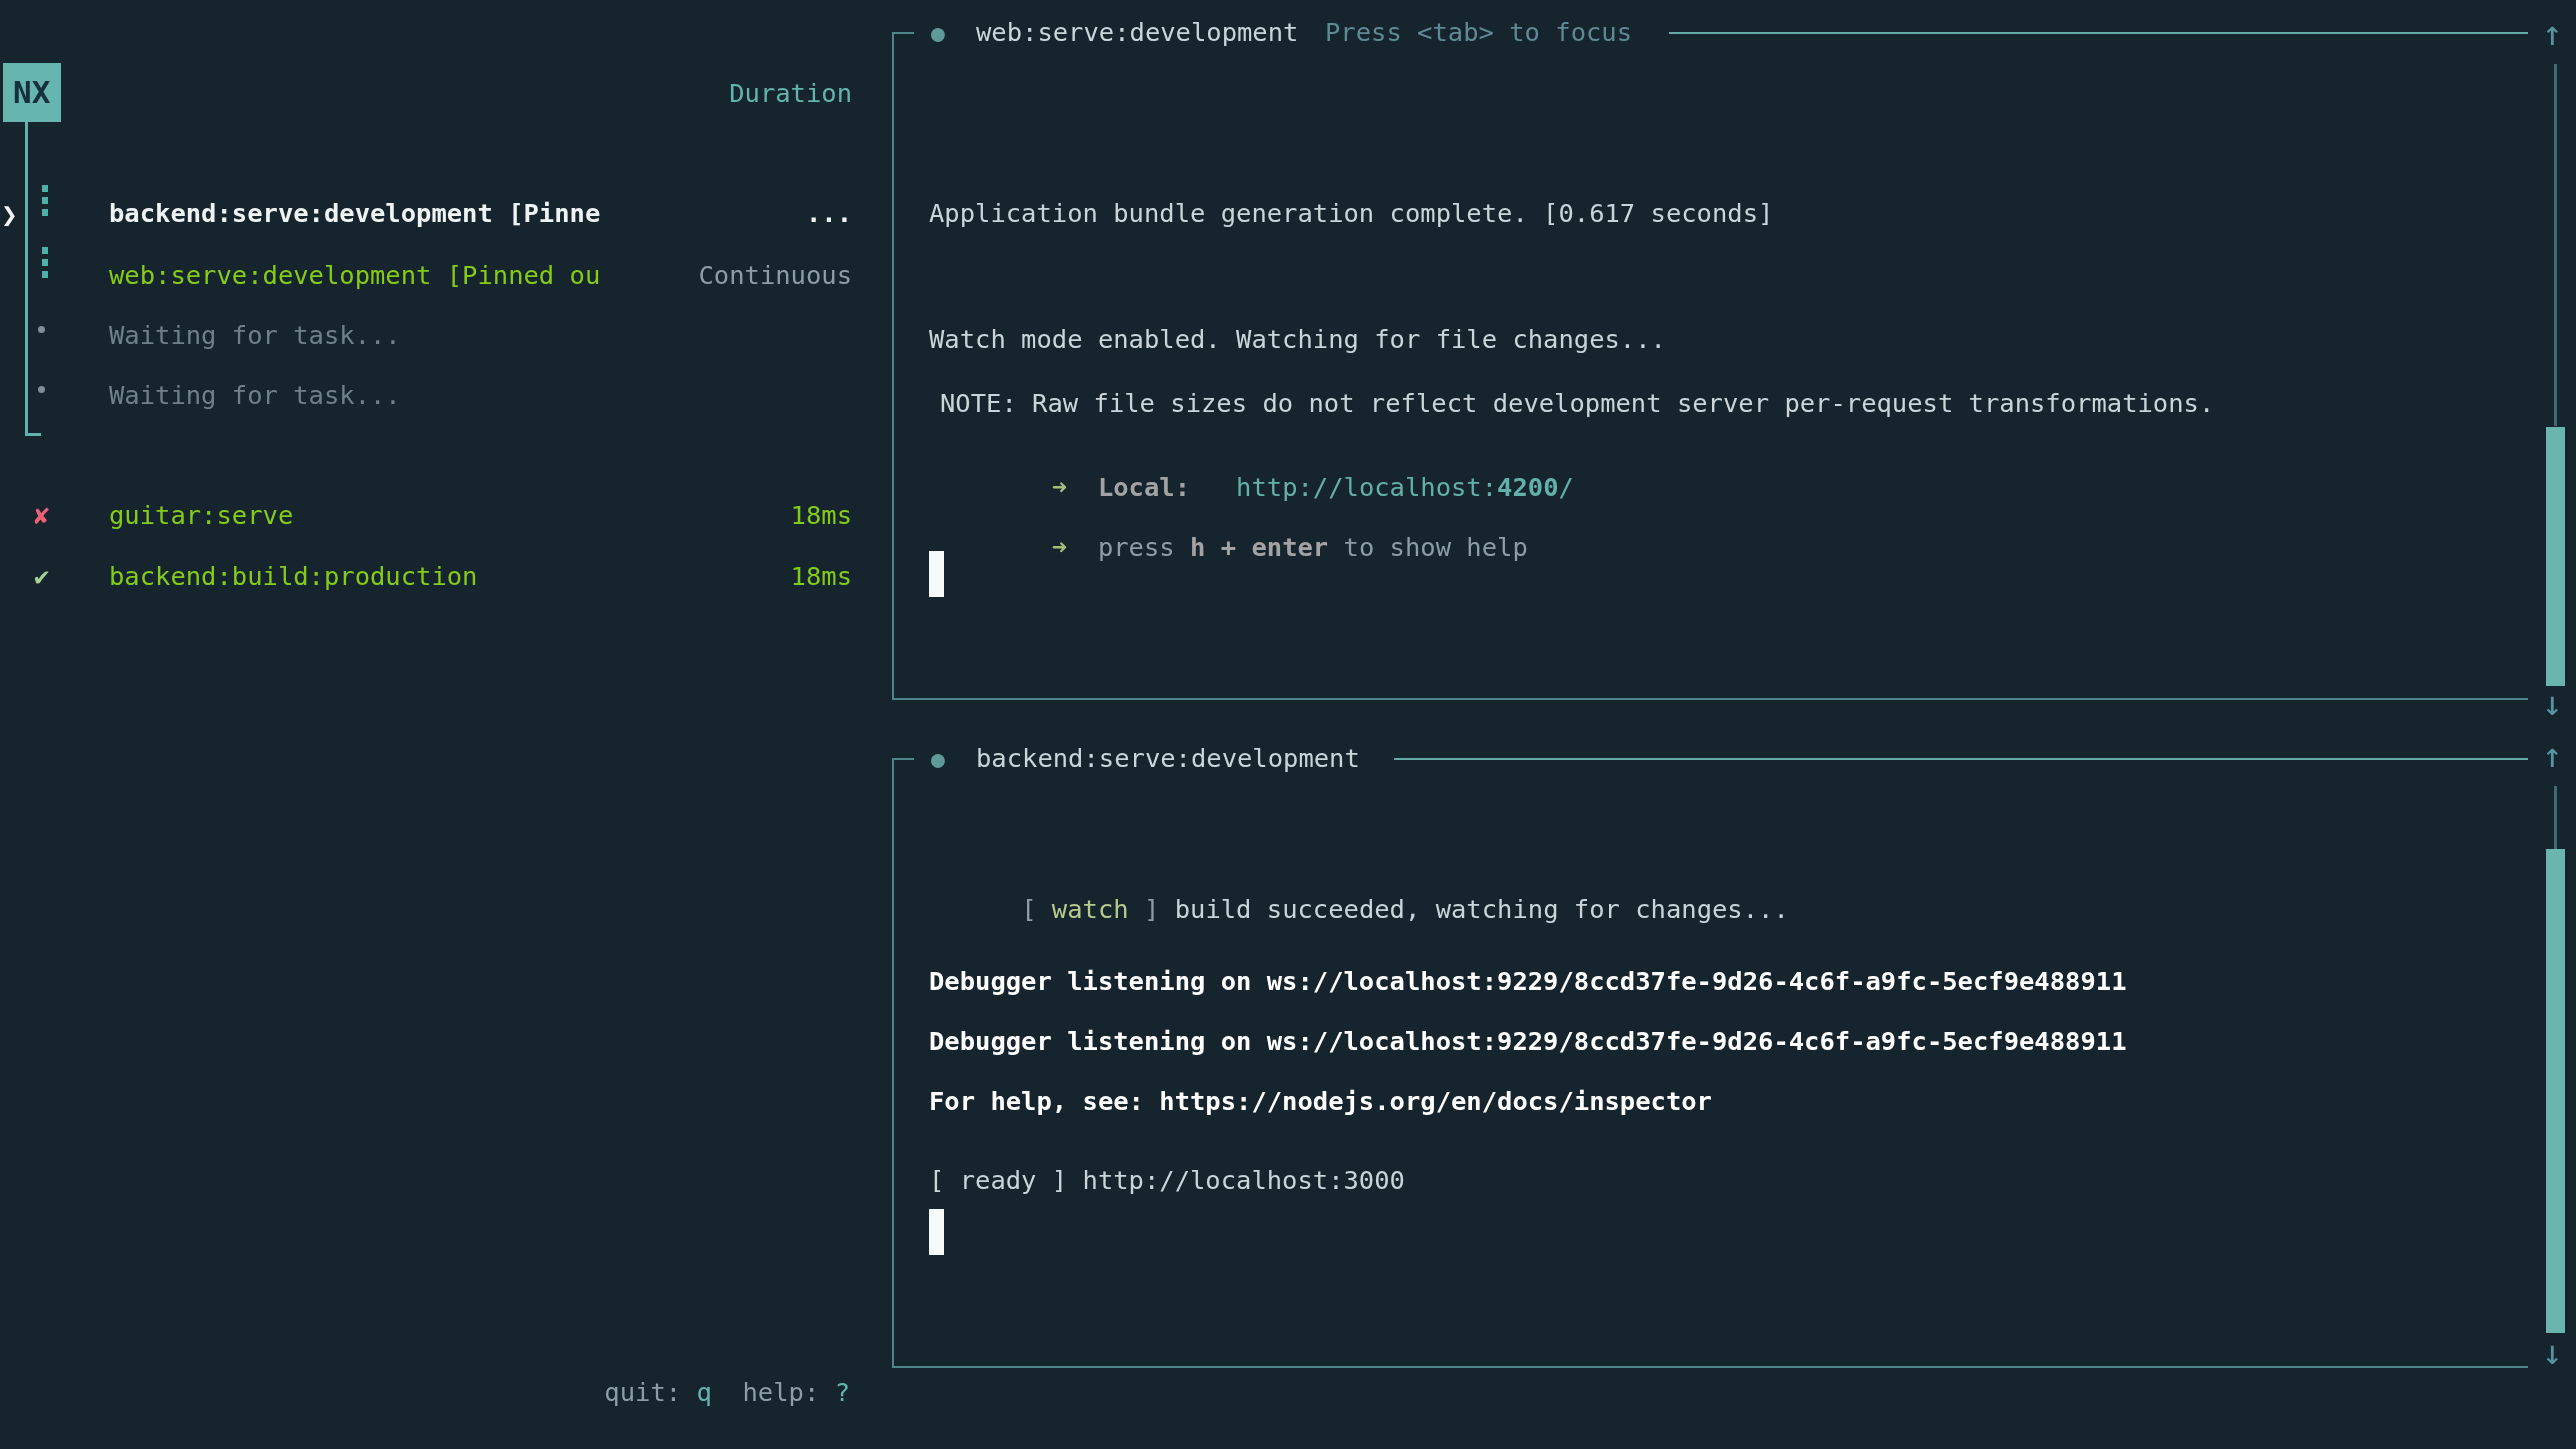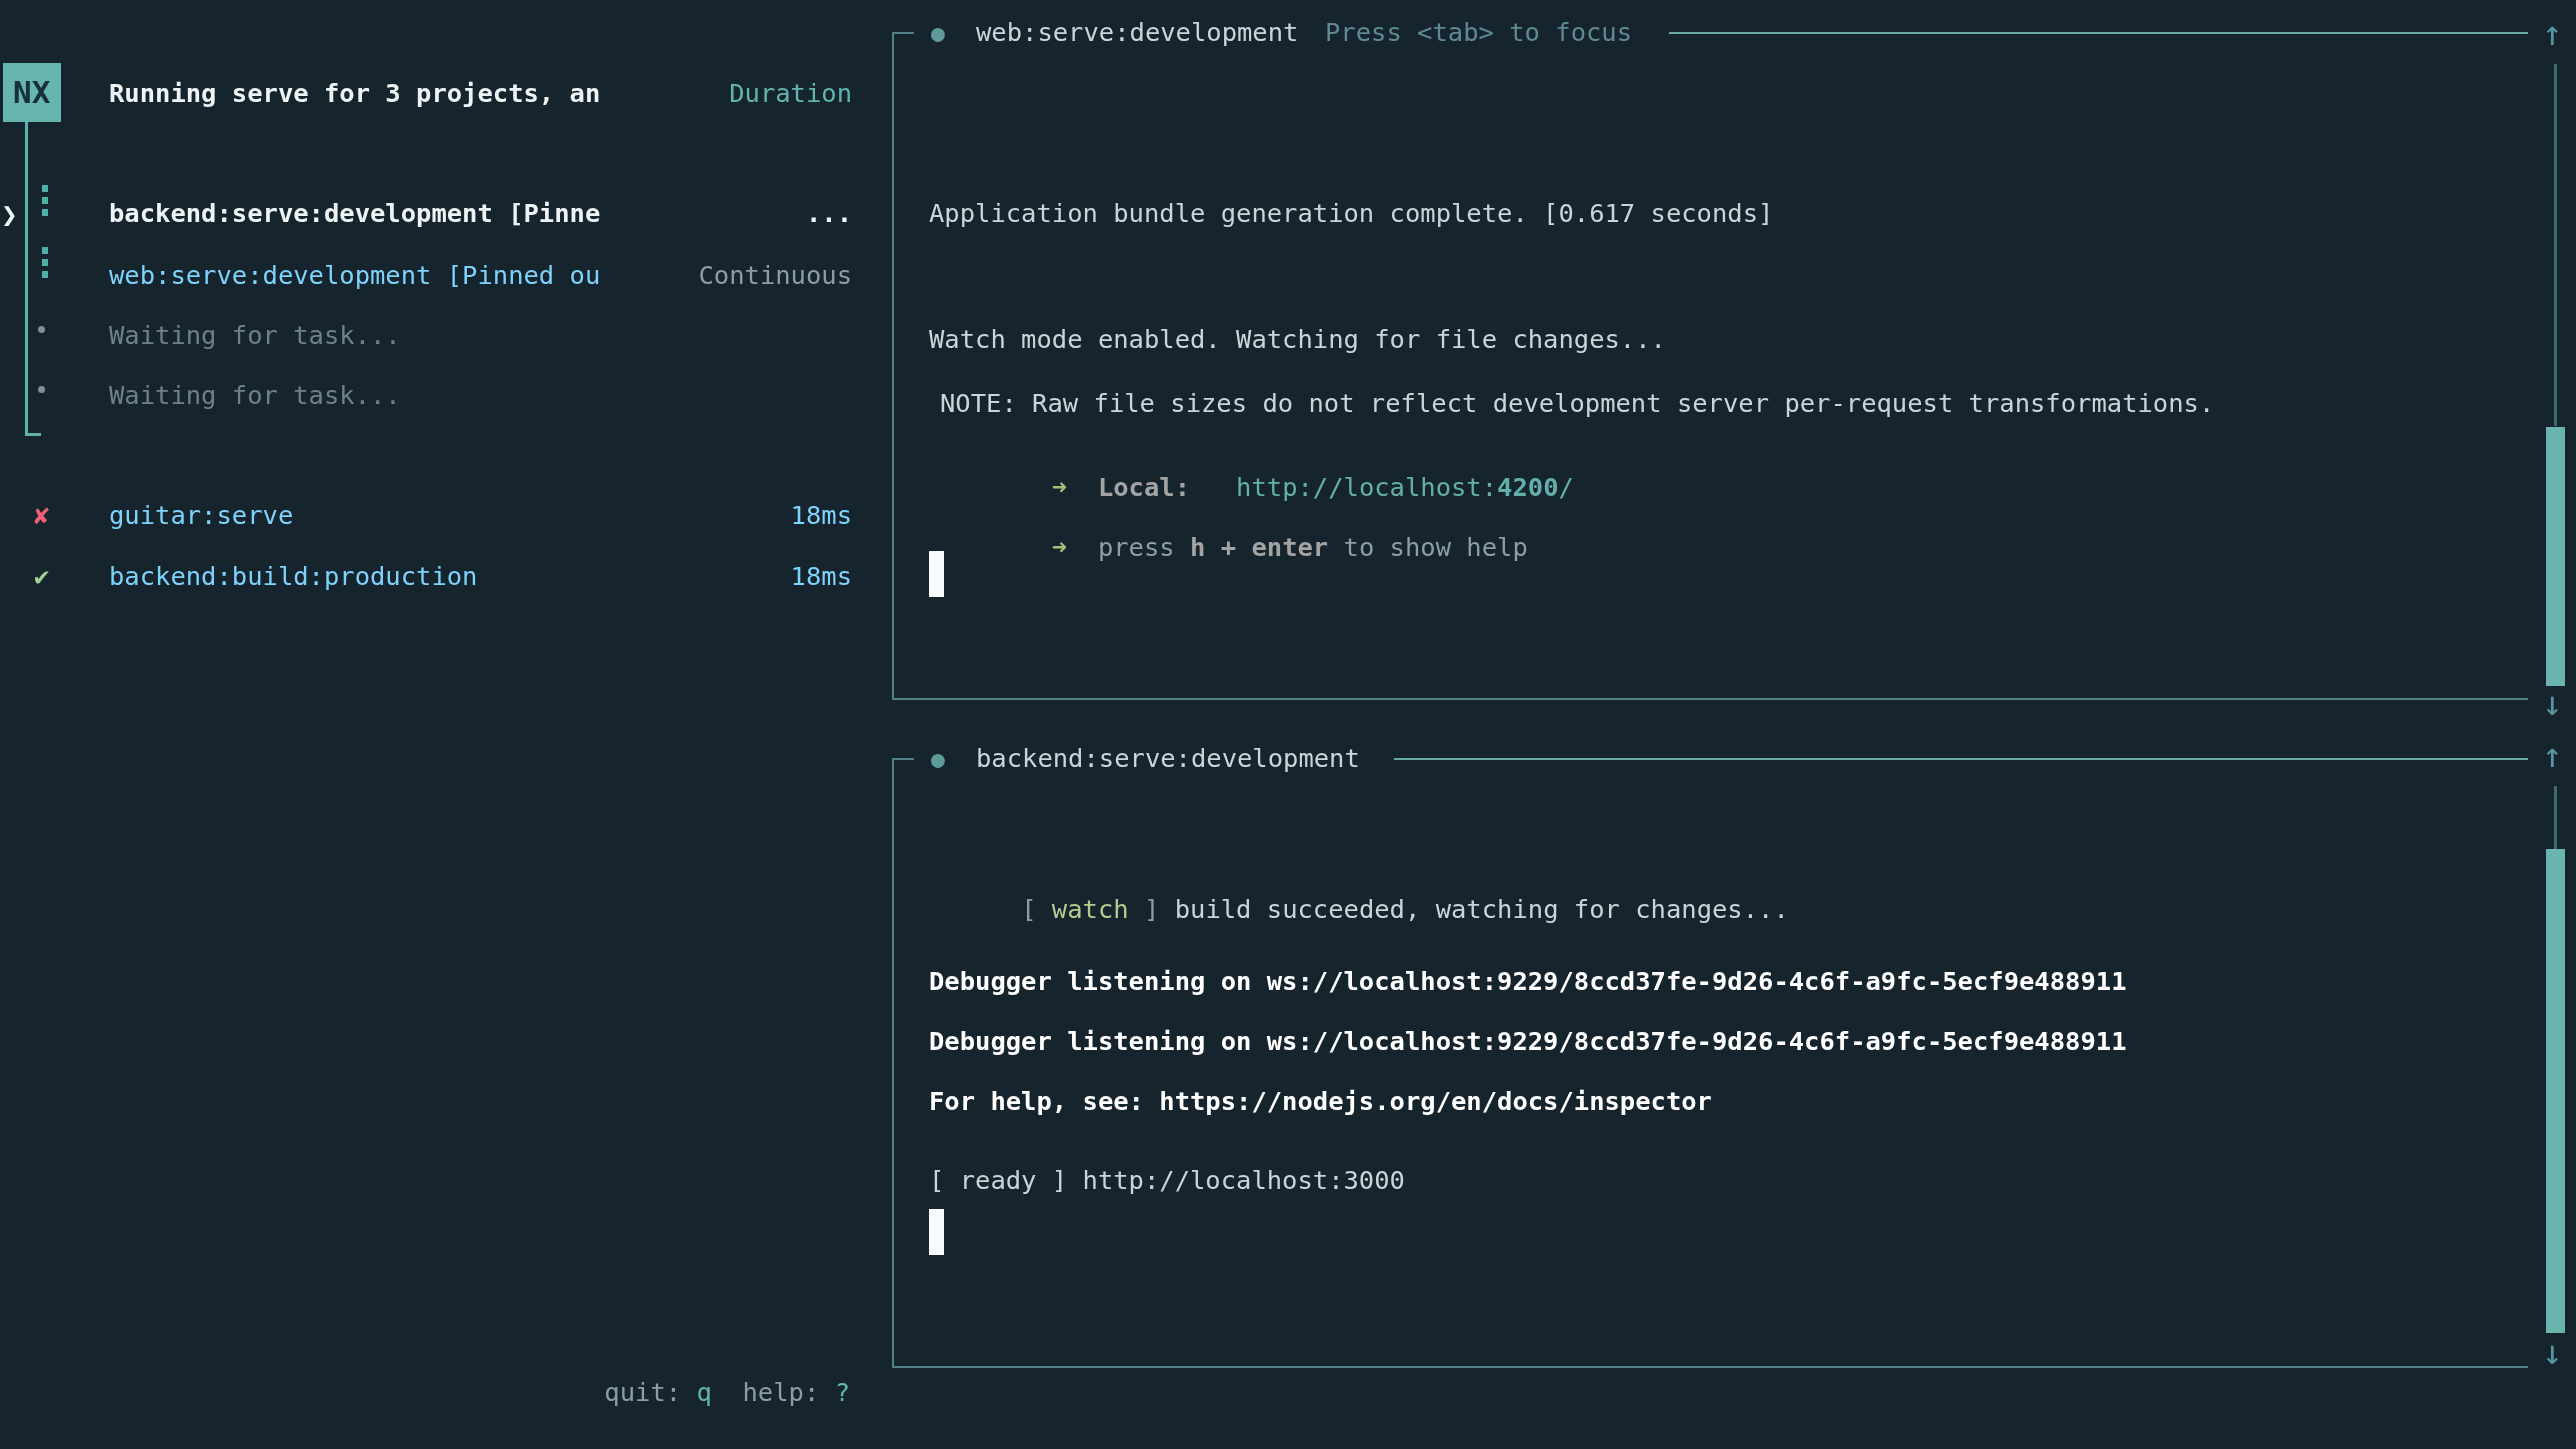--- a/index.html
+++ b/index.html
@@ -4,21 +4,21 @@
 <style>
   html,body{margin:0;padding:0;background:#16242e;}
   .screen{
     position:relative;width:2576px;height:1449px;background:#16242e;
     font-family:"DejaVu Sans Mono",monospace;font-size:25.5px;line-height:31px;
     overflow:hidden;
   }
   .abs{position:absolute;white-space:pre;}
   
   .t-white{color:#eef3f4;font-weight:bold;}
-  .t-norm{color:#7dd3fc;}
+  .t-norm{color:#84cc16;}
   .t-panel{color:#c9d5d9;}
   .t-dim{color:#8c9da6;}
   .t-faint{color:#6f8089;}
   .t-teal{color:#64b4ae;}
   .t-link{color:#63b0aa;}
   .t-boldlink{color:#63b0aa;font-weight:bold;}
   .t-arrow{color:#a2bf7a;}
   .t-key{color:#a3a3a3;font-weight:bold;}
   .t-hint{color:#5f8a94;}
   .t-error{color:#ffffff;font-weight:bold;margin-top:42px;}
@@ -47,21 +47,20 @@
 </head>
 <body>
 
 <div class="screen">
 
   <div class="logo">NX</div>
 
   <div class="rail" style="left:25px;top:122px;width:2.7px;height:313px;"></div>
   <div class="rail" style="left:25px;top:433px;width:16px;height:2.7px;"></div>
 
-  <div class="abs t-white" style="left:109px;top:78px;">Running serve for 3 projects, an</div>
   <div class="abs t-teal" style="right:1724px;top:78px;">Duration</div>
 
   <div>
     <span class="chev" style="left:1.3px;top:199px;">❯</span>
     <span class="spinner" style="left:42px;top:185px;">
         <i></i>
         <i></i>
         <i></i>
       </span>
     <span class="abs t-white" style="left:109px;top:198px;">backend:serve:development [Pinne</span>

